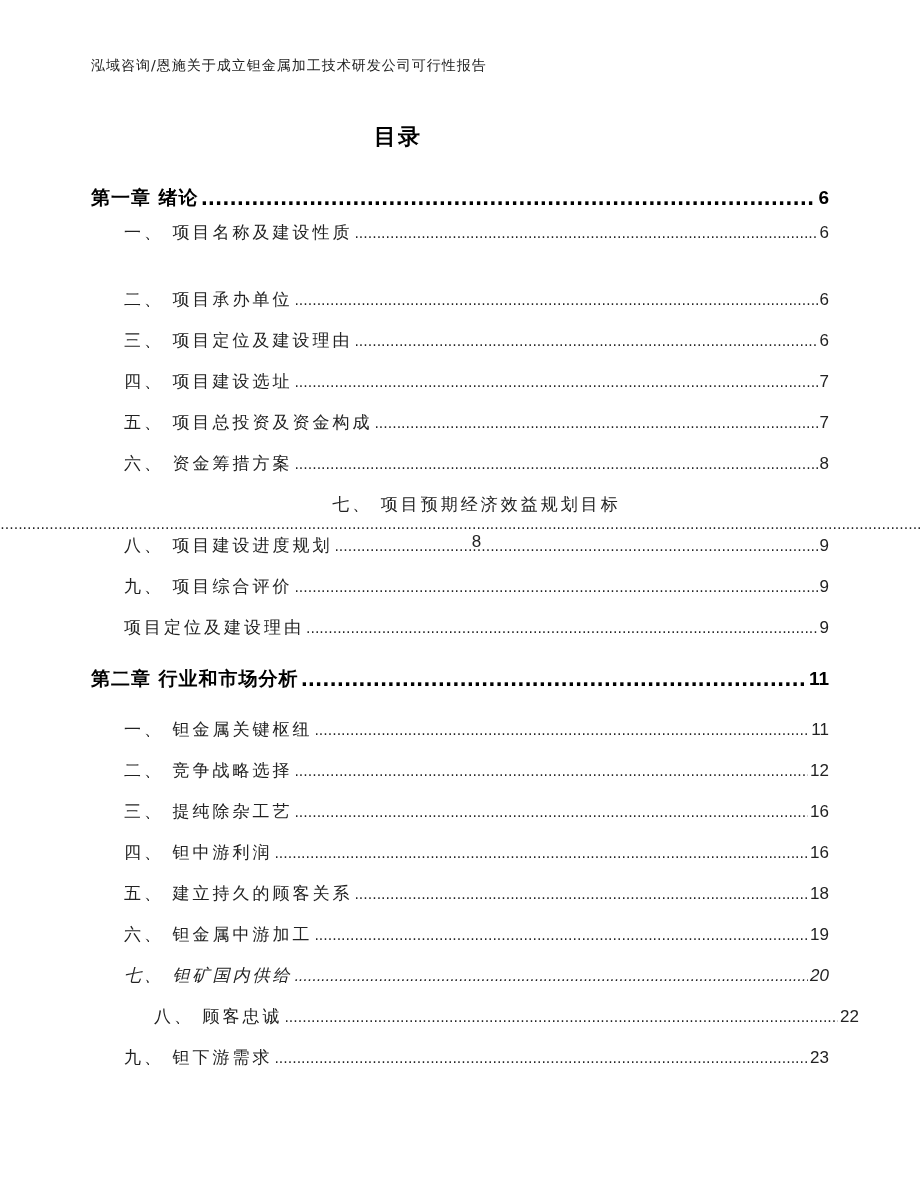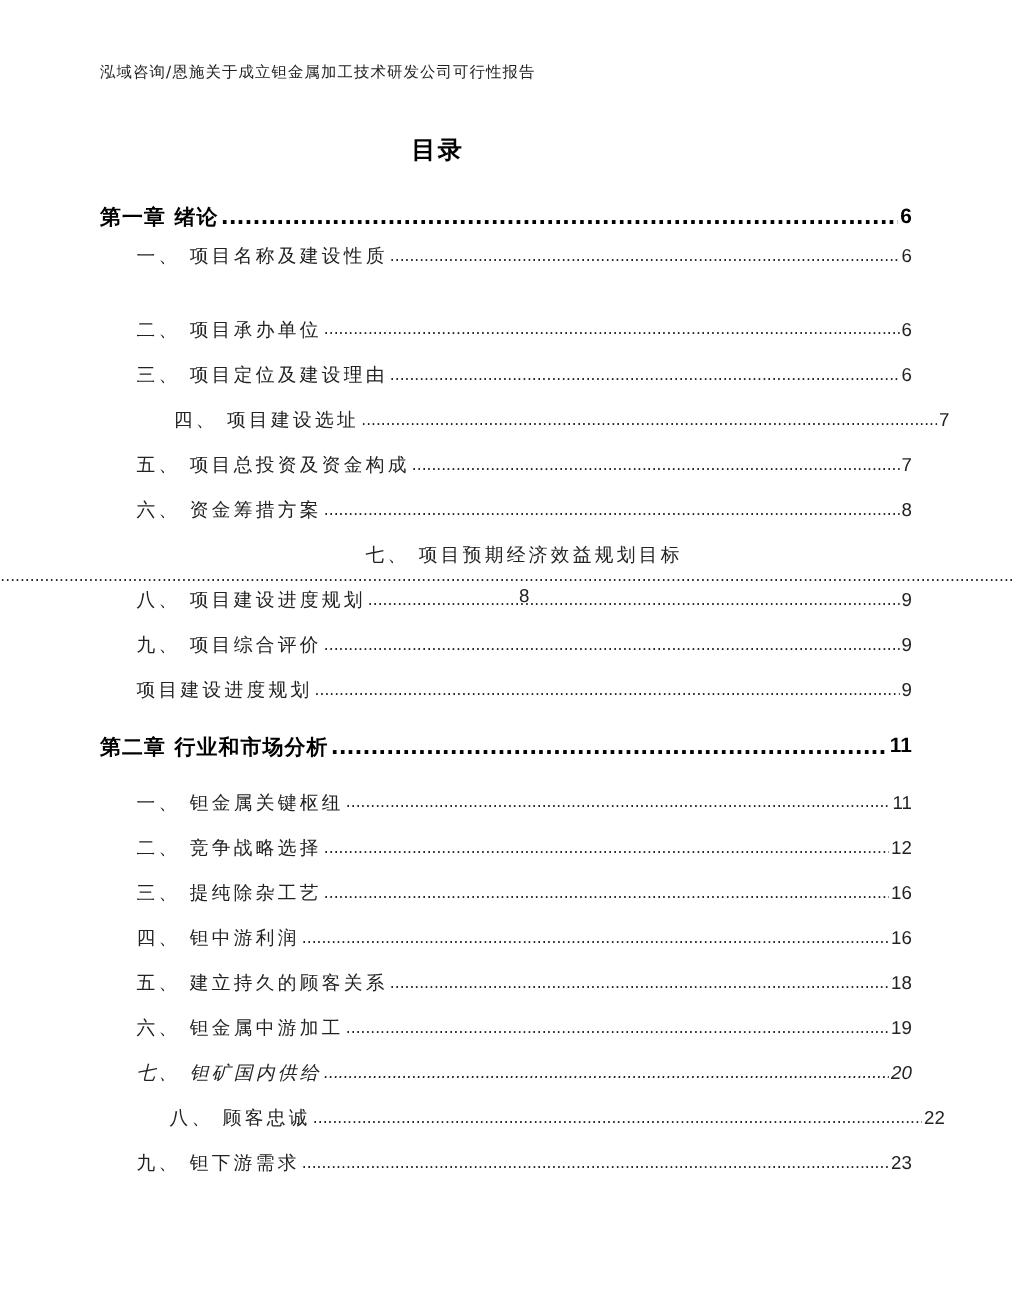--- a/index.html
+++ b/index.html
@@ -41,21 +41,21 @@
     <div class="row section" style="top: 288px;">
       <span class="label">二、 项目承办单位</span>
       <span class="dots"></span>
       <span class="page">6</span>
     </div>
     <div class="row section" style="top: 329px;">
       <span class="label">三、 项目定位及建设理由</span>
       <span class="dots"></span>
       <span class="page">6</span>
     </div>
-    <div class="row section" style="top: 370px; margin-left: 34px;">
+    <div class="row section" style="top: 370px;">
       <span class="label">四、 项目建设选址</span>
       <span class="dots"></span>
       <span class="page">7</span>
     </div>
     <div class="row section" style="top: 411px;">
       <span class="label">五、 项目总投资及资金构成</span>
       <span class="dots"></span>
       <span class="page">7</span>
     </div>
     <div class="row section" style="top: 452px;">
@@ -72,21 +72,21 @@
       <span class="label">八、 项目建设进度规划</span>
       <span class="dots"></span>
       <span class="page">9</span>
     </div>
     <div class="row section" style="top: 575px;">
       <span class="label">九、 项目综合评价</span>
       <span class="dots"></span>
       <span class="page">9</span>
     </div>
     <div class="row section" style="top: 616px;">
-      <span class="label">项目建设进度规划</span>
+      <span class="label">项目定位及建设理由</span>
       <span class="dots"></span>
       <span class="page">9</span>
     </div>
     <div class="row chapter" style="top: 666px;">
       <span class="label">第二章 行业和市场分析</span>
       <span class="dots"></span>
       <span class="page">11</span>
     </div>
     <div class="row section" style="top: 718px;">
       <span class="label">一、 钽金属关键枢纽</span>

